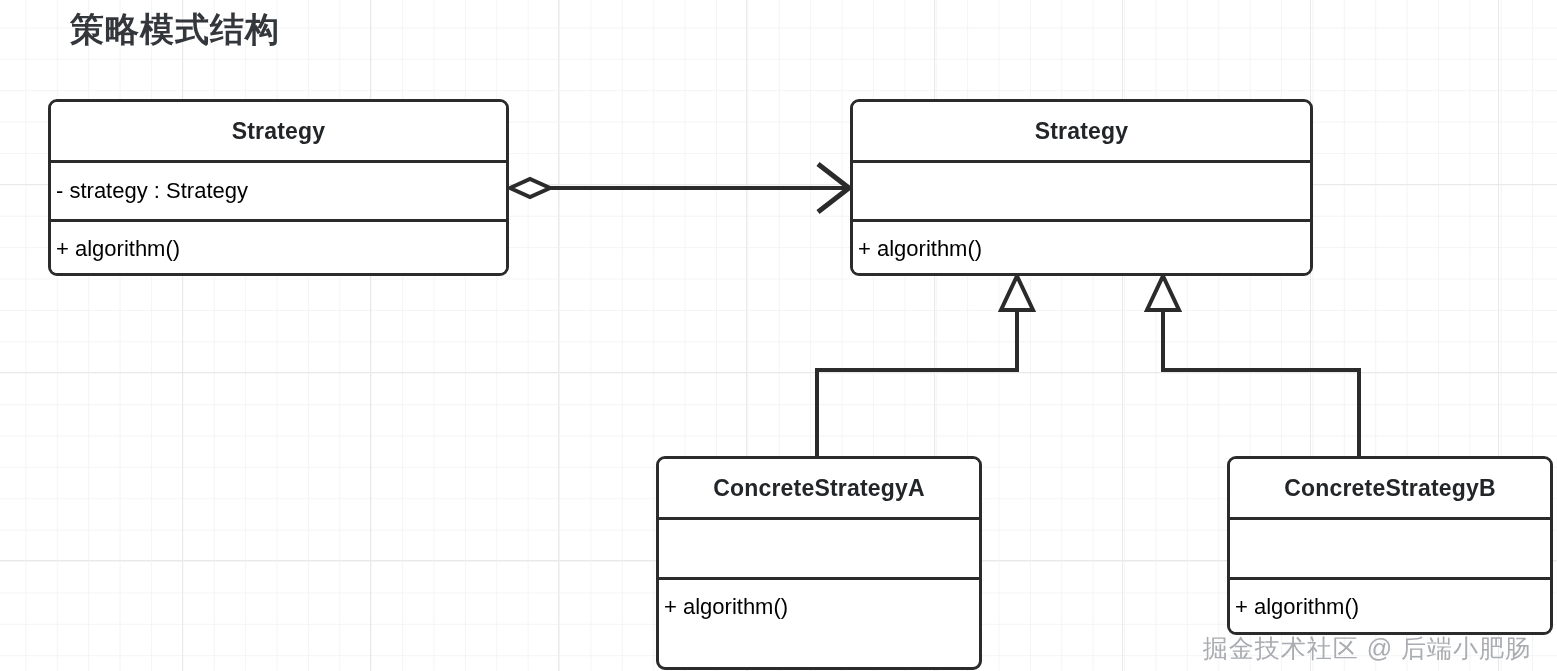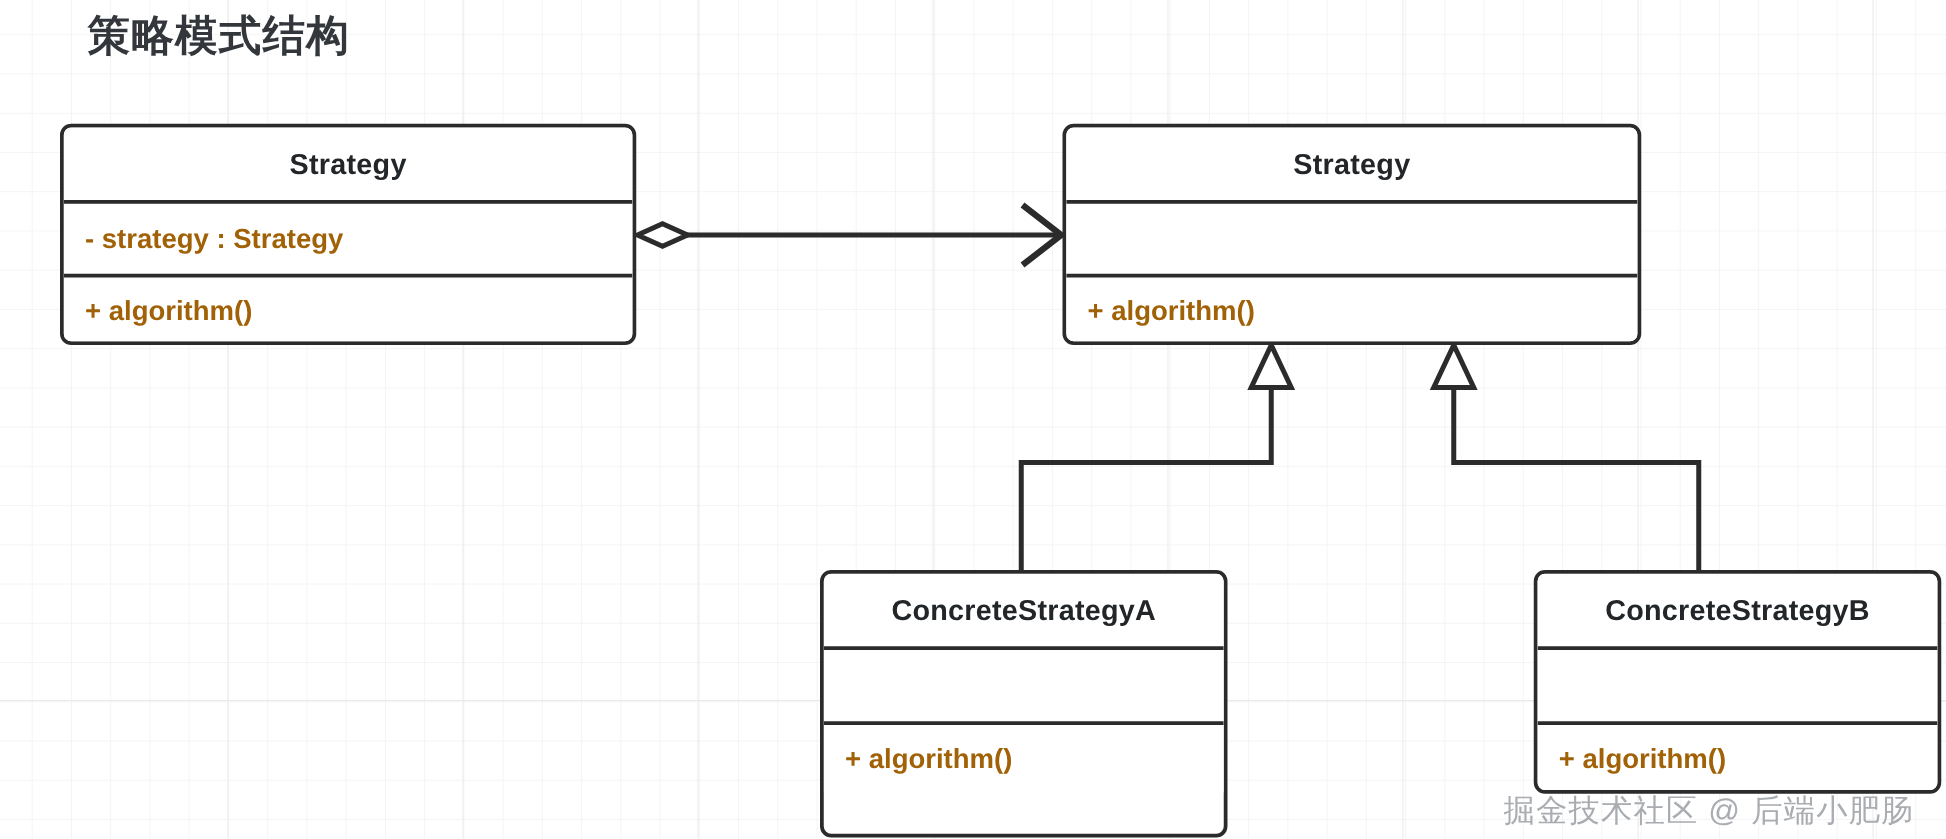--- a/index.html
+++ b/index.html
@@ -65,23 +65,23 @@
   }
   .compartment.name {
     justify-content: center;
     font-weight: bold;
     color: #232629;
     font-size: 23px;
     letter-spacing: 0.2px;
   }
   .compartment.member {
     justify-content: flex-start;
-    padding-left: 17px;
-    font-weight: bold;
-    color: #a16207;
+    padding-left: 5px;
+    font-weight: normal;
+    color: #000000;
     font-size: 22px;
   }
   .compartment.empty {
     min-height: 10px;
   }
 
   
   #class-context      { left: 48px;  top: 99px;  width: 461px; height: 177px; }
   #class-strategy     { left: 850px; top: 99px;  width: 463px; height: 177px; }
   #class-concrete-a   { left: 656px; top: 456px; width: 326px; height: 214px; }

